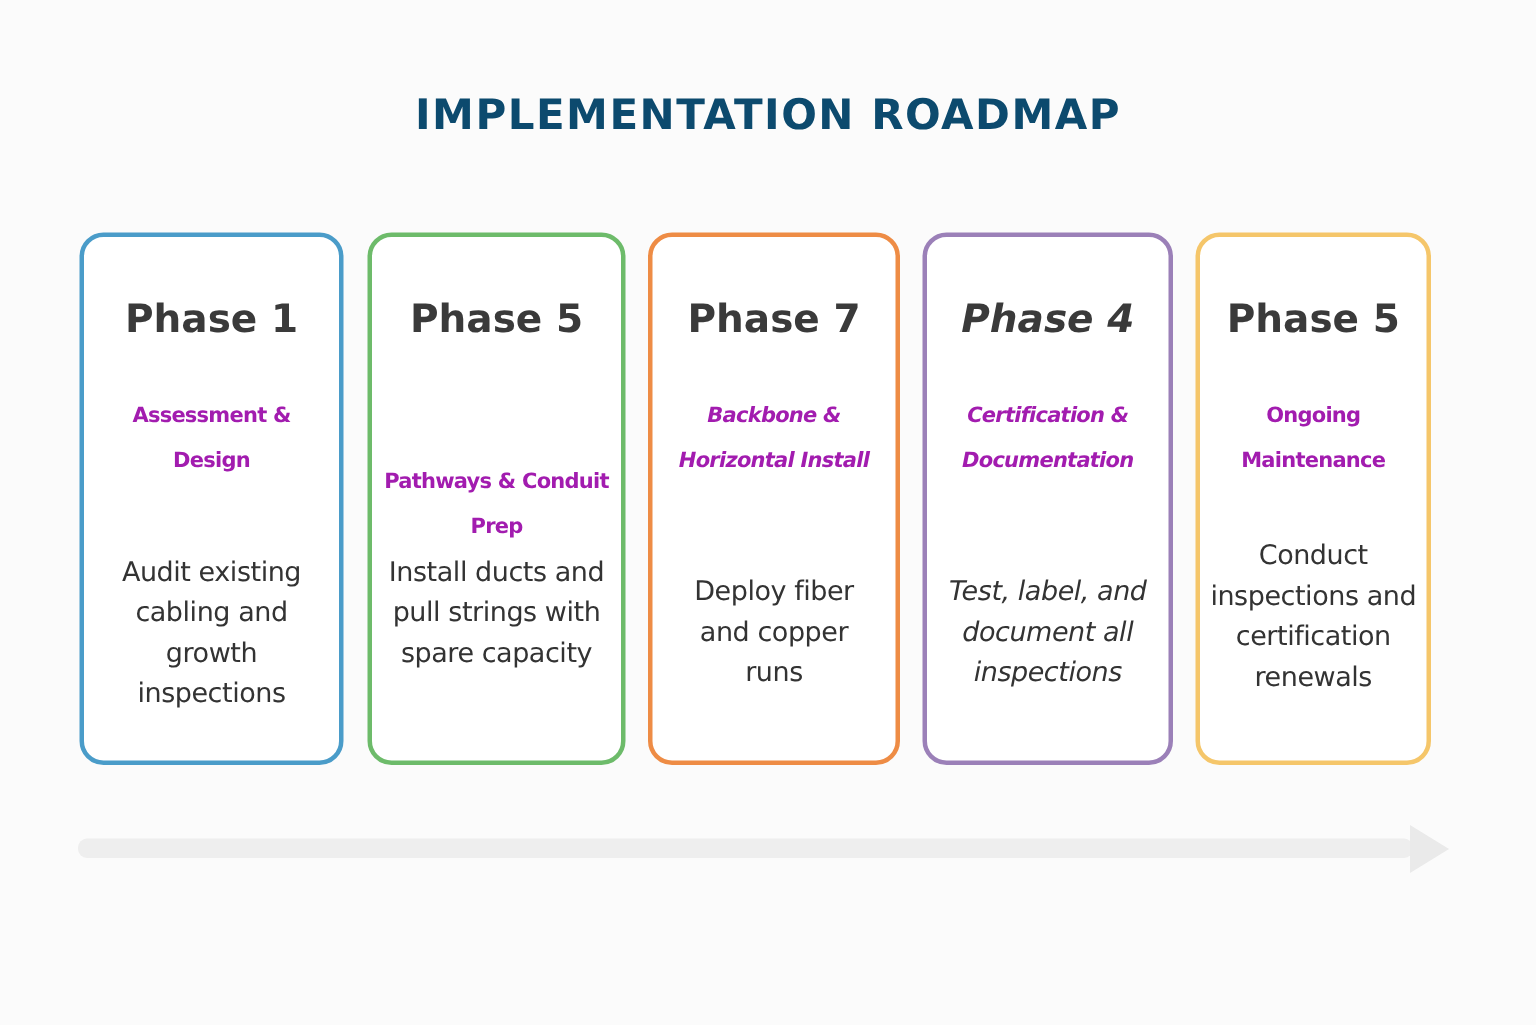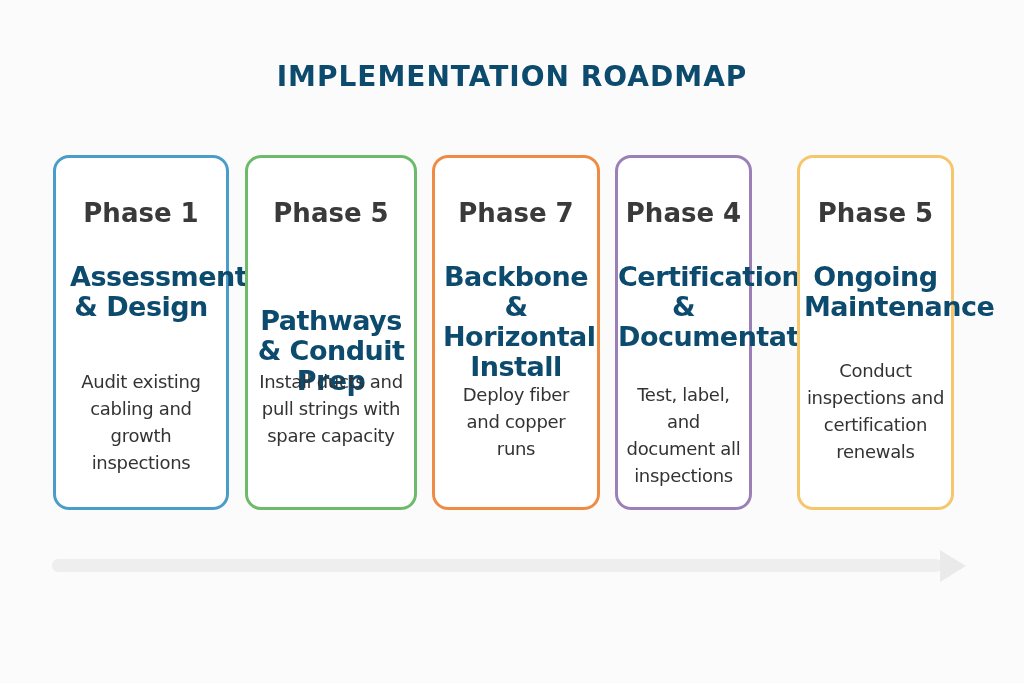--- a/index.html
+++ b/index.html
@@ -10,21 +10,21 @@
   .title {
     position:absolute; top:60px; left:0; width:1024px; text-align:center;
     font-size:28px; font-weight:bold; letter-spacing:1px; color:#0c4a6e;
     font-family:"DejaVu Sans", sans-serif;
   }
   .card {
     position:absolute; top:155px; height:355px; border:3px solid #4a9cc9;
     border-radius:16px; background:#fff; box-sizing:border-box; text-align:center;
   }
   .phase { position:absolute; top:40px; left:0; right:0; font-size:26px; font-weight:bold; color:#3a3a3a; font-family:"DejaVu Sans", sans-serif; }
-  .name { position:absolute; top:104px; left:4px; right:4px; font-size:27px; font-weight:bold; line-height:30px; color:#0c4a6e; font-family:"DejaVu Sans", sans-serif; letter-spacing:-0.5px;}
+  .name { position:absolute; top:104px; left:4px; right:4px; font-size:14px; font-weight:bold; line-height:30px; color:#a21caf; font-family:"DejaVu Sans", sans-serif; letter-spacing:-0.5px;}
   .desc { position:absolute; left:6px; right:6px; font-size:18px; line-height:27px; color:#333; font-family:"DejaVu Sans", sans-serif; letter-spacing:-0.3px;}
   .arrow-line { position:absolute; left:52px; top:559px; width:890px; height:13px; background:#eeeeee; border-radius:6px; }
   .arrow-head { position:absolute; left:940px; top:550px; width:0; height:0; border-top:16px solid transparent; border-bottom:16px solid transparent; border-left:26px solid #eaeaea; }
 </style>
 </head>
 <body>
 
 <div class="title">IMPLEMENTATION ROADMAP</div>
 
 <div class="card" style="left:53px;width:176px;border-color:#4a9cc9;">
@@ -34,25 +34,25 @@
 </div>
 
 <div class="card" style="left:245px;width:172px;border-color:#6dbb6a;">
   <div class="phase">Phase 5</div>
   <div class="name" style="left:4px;right:4px;margin-top:44px;">Pathways &amp; Conduit Prep</div>
   <div class="desc" style="top:210px;left:10px;right:10px;">Install ducts and pull strings with spare capacity</div>
 </div>
 
 <div class="card" style="left:432px;width:168px;border-color:#ee8c45;">
   <div class="phase">Phase 7</div>
-  <div class="name" style="left:8px;right:8px;">Backbone &amp; Horizontal Install</div>
+  <div class="name" style="left:8px;right:8px;font-style:italic;">Backbone &amp; Horizontal Install</div>
   <div class="desc" style="top:223px;left:20px;right:20px;">Deploy fiber and copper runs</div>
 </div>
 
-<div class="card" style="left:615px;width:137px;border-color:#9b80b8;">
+<div class="card" style="left:615px;width:167px;border-color:#9b80b8;font-style:italic;">
   <div class="phase">Phase 4</div>
   <div class="name" style="left:0px;right:0px;">Certification &amp; Documentation</div>
   <div class="desc" style="top:223px;left:8px;right:8px;">Test, label, and document all inspections</div>
 </div>
 
 <div class="card" style="left:797px;width:157px;border-color:#f5c66a;">
   <div class="phase">Phase 5</div>
   <div class="name" style="left:4px;right:4px;">Ongoing Maintenance</div>
   <div class="desc" style="top:199px;left:6px;right:6px;">Conduct inspections and certification renewals</div>
 </div>

